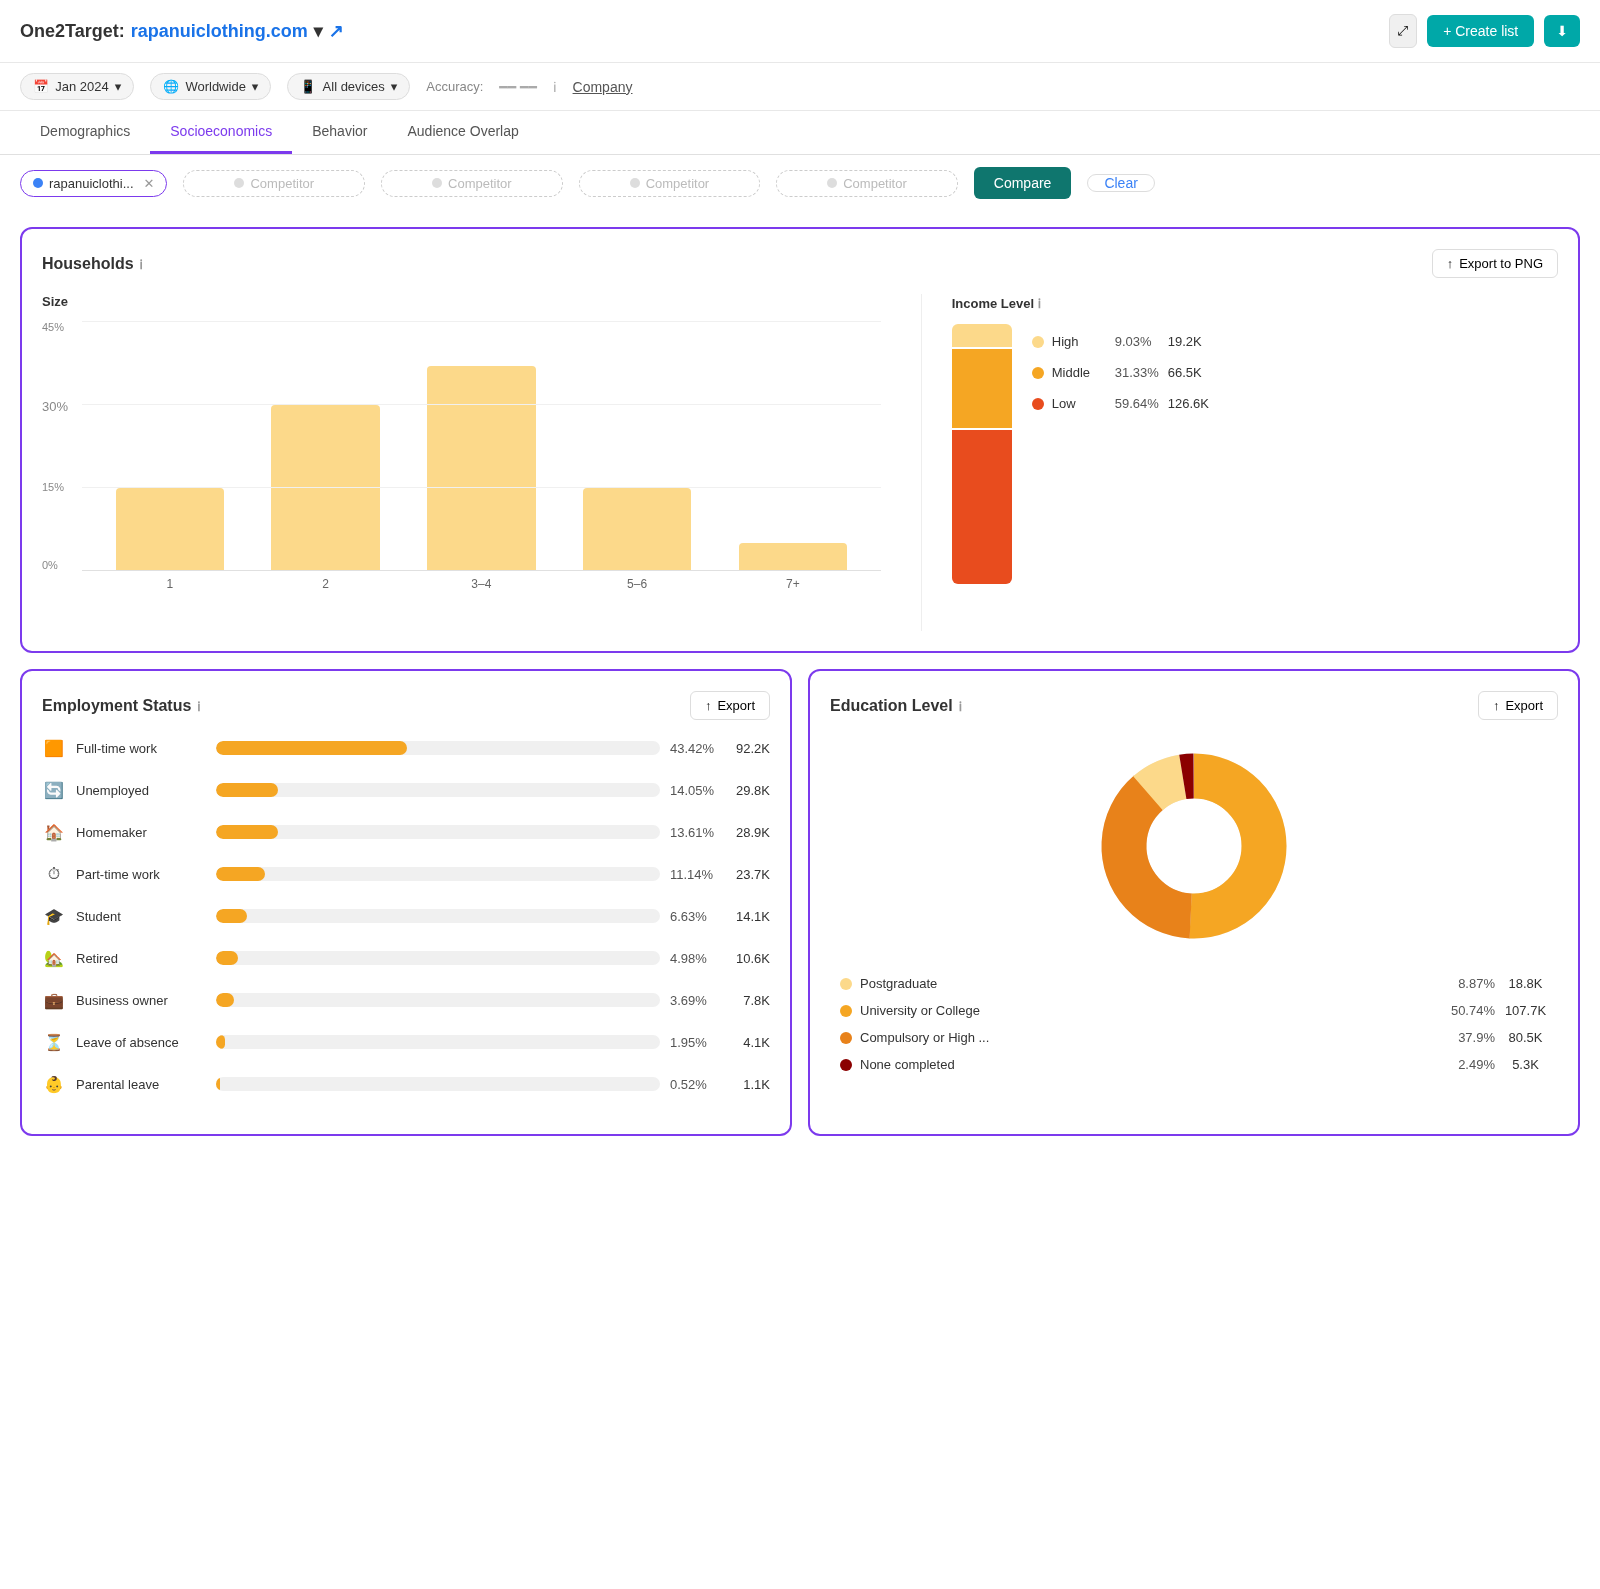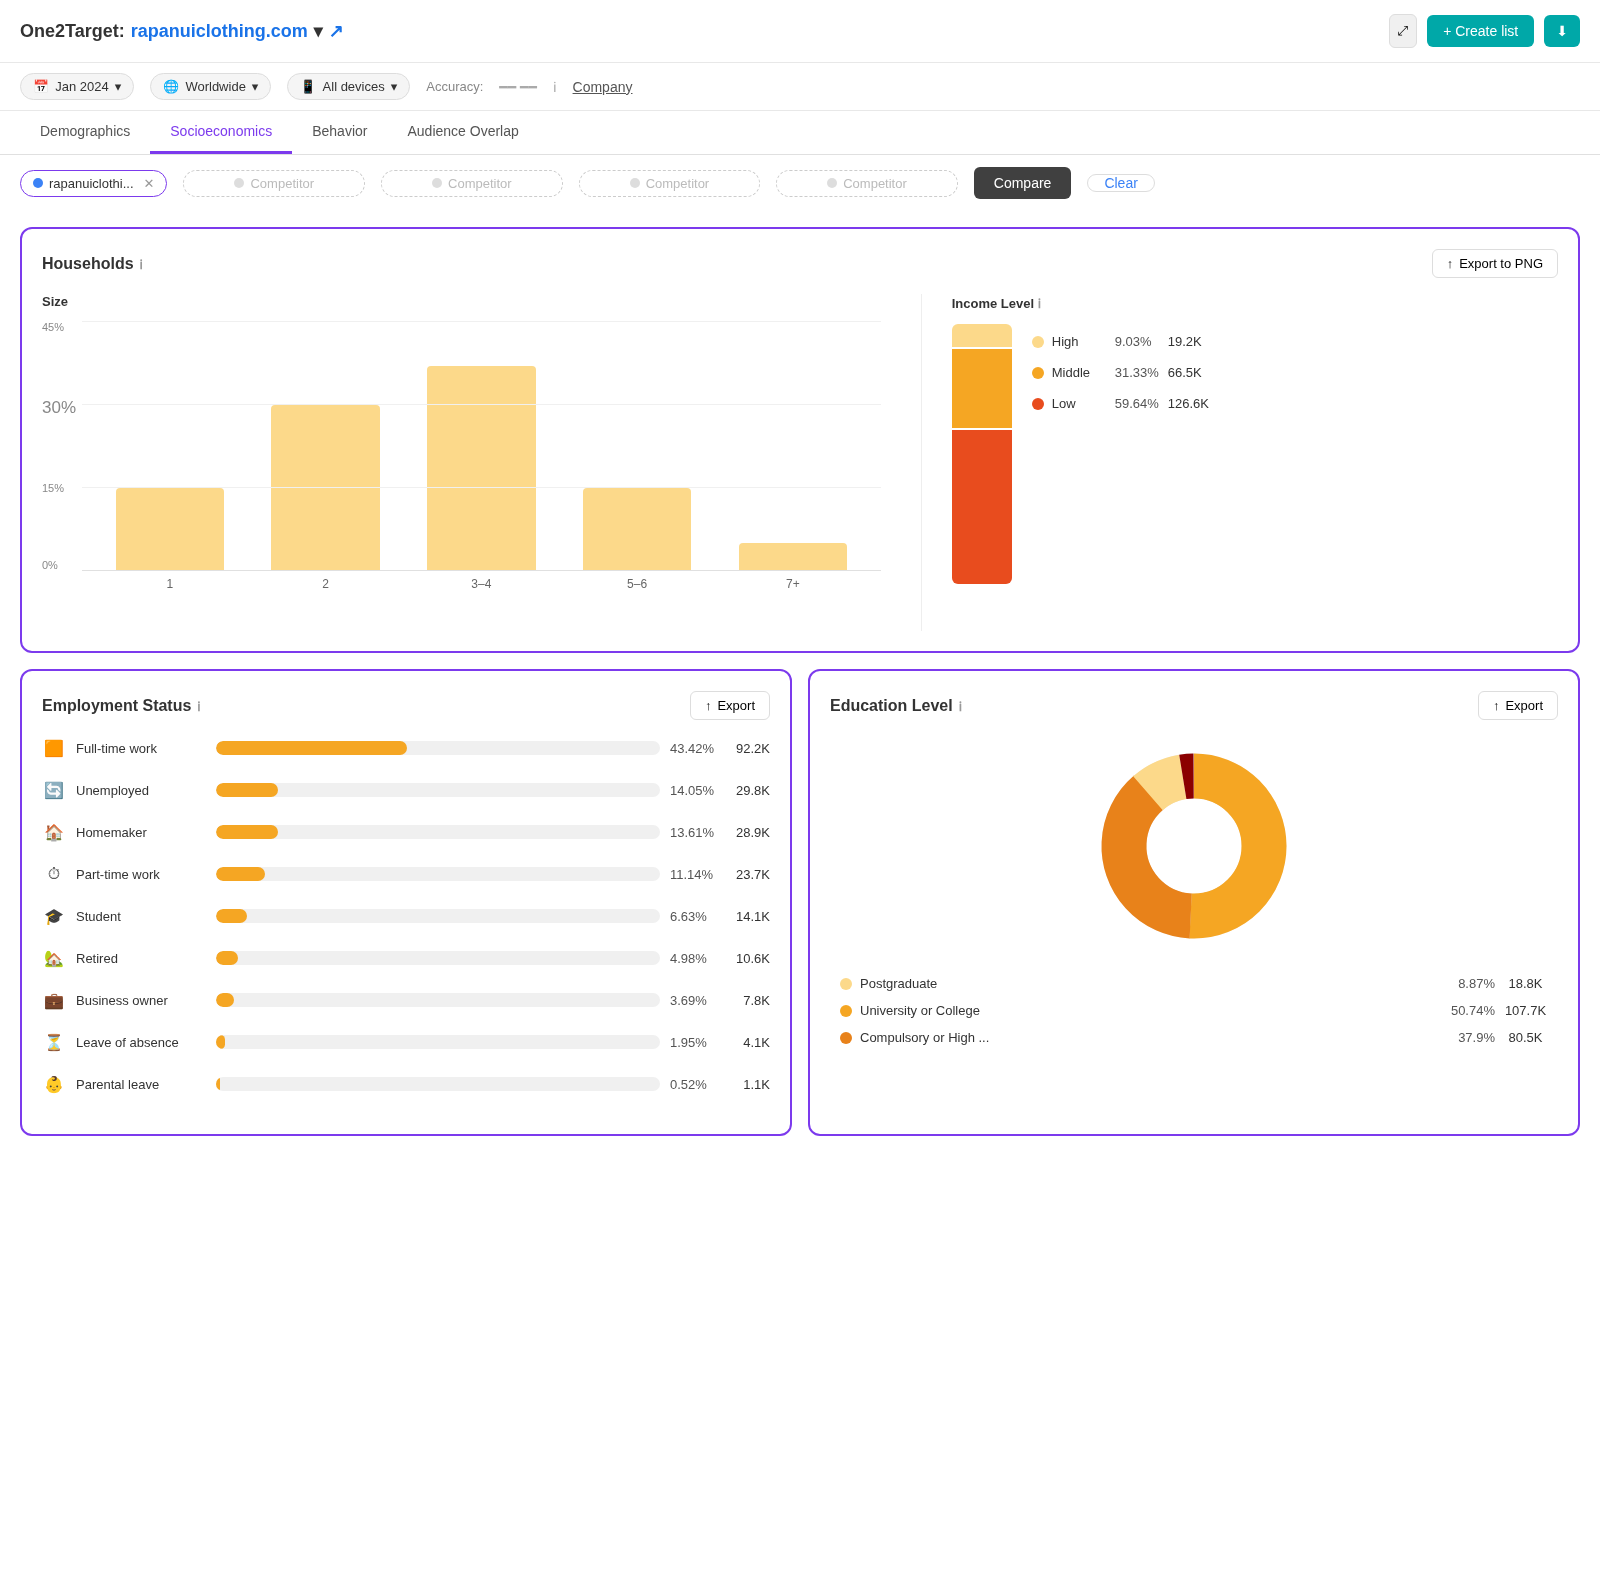--- a/index.html
+++ b/index.html
@@ -25,21 +25,21 @@
     .nav-tab { padding: 12px 20px; cursor: pointer; font-size: 14px; color: #555; border-bottom: 3px solid transparent; }
     .nav-tab.active { color: #7c3aed; border-bottom: 3px solid #7c3aed; font-weight: 500; }
     
     
     .compare-bar { padding: 12px 20px; display: flex; align-items: center; gap: 16px; }
     .competitor-chip { display: flex; align-items: center; gap: 6px; border: 1px solid #7c3aed; border-radius: 20px; padding: 5px 12px; font-size: 13px; background: #fff; }
     .competitor-chip .dot-blue { width: 10px; height: 10px; border-radius: 50%; background: #3b82f6; }
     .competitor-chip .x { color: #999; cursor: pointer; margin-left: 4px; }
     .competitor-empty { border: 1px dashed #ccc; border-radius: 20px; padding: 5px 50px; font-size: 13px; color: #bbb; display: flex; align-items: center; gap: 6px; }
     .competitor-empty .dot { width: 10px; height: 10px; border-radius: 50%; background: #ddd; }
-    .btn-compare { background: #404040; color: #fff; border: none; border-radius: 6px; padding: 8px 20px; font-size: 14px; cursor: pointer; }
+    .btn-compare { background: #0f766e; color: #fff; border: none; border-radius: 6px; padding: 8px 20px; font-size: 14px; cursor: pointer; }
     .btn-clear { background: #fff; color: #3b82f6; border: 1px solid #ddd; border-radius: 14px; padding: 0 16px; font-size: 14px; cursor: pointer; }
     
     
     .main-content { padding: 16px 20px; }
     
     
     .panel { border: 2px solid #7c3aed; border-radius: 12px; padding: 20px; margin-bottom: 16px; background: #fff; }
     .panel-header { display: flex; justify-content: space-between; align-items: center; margin-bottom: 16px; }
     .panel-title { font-size: 16px; font-weight: 700; display: flex; align-items: center; gap: 6px; }
     .info-icon { color: #999; font-size: 13px; cursor: pointer; }
@@ -167,21 +167,21 @@
         </button>
       </div>
       <div class="households-inner">
 
         <div class="size-chart">
           <div class="chart-subtitle">Size</div>
           <div style="position:relative; height:310px;">
 
             <div style="position:absolute; left:0; top:0; height:250px; display:flex; flex-direction:column; justify-content:space-between; padding-bottom:0;">
               <span style="font-size:11px; color:#888;">45%</span>
-              <span style="font-size:17px; color:#888;">30%</span>
+              <span style="font-size:13px; color:#888;">30%</span>
               <span style="font-size:11px; color:#888;">15%</span>
               <span style="font-size:11px; color:#888;">0%</span>
             </div>
 
             <div style="position:absolute; left:40px; right:10px; top:0; height:250px;">
 
               <div style="position:absolute; top:0; left:0; right:0; border-top:1px solid #f0f0f0;"></div>
               <div style="position:absolute; top:83px; left:0; right:0; border-top:1px solid #f0f0f0;"></div>
               <div style="position:absolute; top:166px; left:0; right:0; border-top:1px solid #f0f0f0;"></div>
               <div style="position:absolute; top:249px; left:0; right:0; border-top:1px solid #e0e0e0;"></div>
@@ -404,17 +404,23 @@
             <span class="edu-label">University or College</span>
             <span class="edu-pct">50.74%</span>
             <span class="edu-val">107.7K</span>
           </div>
           <div class="edu-legend-item">
             <span class="edu-dot" style="background:#e8821a;"></span>
             <span class="edu-label">Compulsory or High ...</span>
             <span class="edu-pct">37.9%</span>
             <span class="edu-val">80.5K</span>
           </div>
+          <div class="edu-legend-item">
+            <span class="edu-dot" style="background:#8B0000;"></span>
+            <span class="edu-label">None completed</span>
+            <span class="edu-pct">2.49%</span>
+            <span class="edu-val">5.3K</span>
+          </div>
         </div>
       </div>
     </div>
   </div>
 </div>
 
 </body></html>

